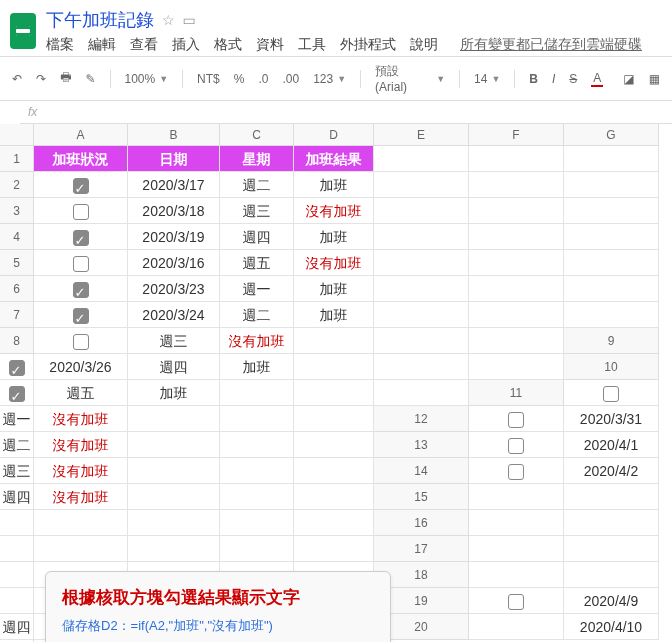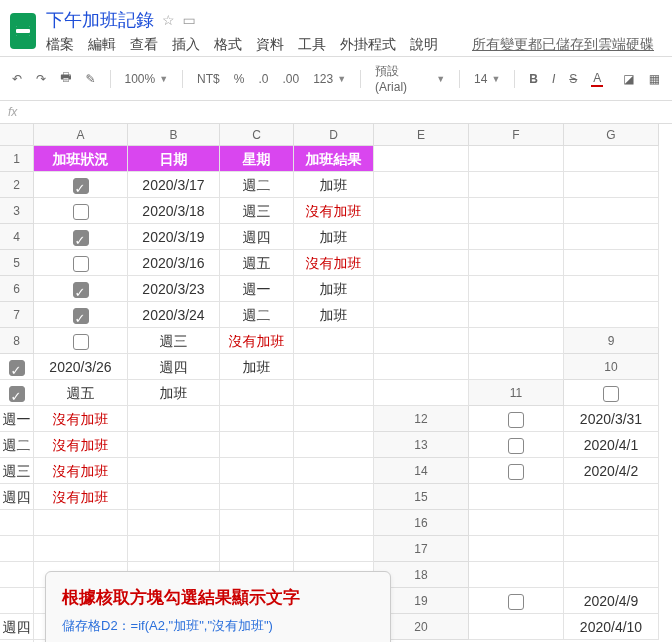--- a/index.html
+++ b/index.html
@@ -5,25 +5,25 @@
 * { box-sizing: border-box; margin: 0; padding: 0; }
 body { font-family: Arial, sans-serif; font-size: 13px; background: #fff; width: 672px; height: 642px; overflow: hidden; color: #333; }
 .header { display: flex; align-items: center; padding: 8px 10px 2px; }
 .logo { width: 26px; height: 36px; background: #0f9d58; border-radius: 4px; margin-right: 10px; display: flex; align-items: center; justify-content: center; position: relative; }
 .logo::before { content: ""; width: 14px; height: 10px; background: #fff; border-radius: 1px; box-shadow: inset 0 3px 0 #0f9d58, inset 0 -3px 0 #0f9d58; }
 .title-area { flex: 1; }
 .title-row { display: flex; align-items: center; gap: 8px; }
 .doc-title { font-size: 18px; color: #1d4ed8; }
 .title-icon { color: #999; font-size: 14px; }
 .menubar { display: flex; gap: 14px; margin-top: 4px; font-size: 14px; color: #444; align-items: center; }
-.save-status { color: #666; text-decoration: underline; margin-left: 20px; }
+.save-status { color: #666; text-decoration: underline; margin-left: 8px; }
 .toolbar { border-top: 1px solid #ddd; border-bottom: 1px solid #ddd; display: flex; align-items: center; padding: 4px 8px; gap: 6px; color: #666; font-size: 12px; }
 .tb-sep { width: 1px; height: 18px; background: #ddd; margin: 0 4px; }
 .tb-btn { padding: 2px 4px; display: flex; align-items: center; gap: 3px; }
-.formula-bar { display: flex; align-items: center; border-bottom: 1px solid #ddd; padding: 4px 8px; color: #aaa; font-style: italic; }
+.formula-bar { display: flex; align-items: center; border-bottom: 1px solid #ddd; padding: 4px 8px; color: #aaa; font-style: italic; margin-left: 20px; }
 .fx { font-style: italic; font-size: 12px; }
 .grid { display: grid; grid-template-columns: 34px 94px 92px 74px 80px 95px 95px 95px; }
 .colhdr { background: #f8f8f8; border-right: 1px solid #ddd; border-bottom: 1px solid #ddd; text-align: center; font-size: 12px; color: #666; height: 22px; line-height: 22px; }
 .rowhdr { background: #f8f8f8; border-right: 1px solid #ddd; border-bottom: 1px solid #ddd; text-align: center; font-size: 12px; color: #666; height: 26px; line-height: 26px; }
 .cell { border-right: 1px solid #e3e3e3; border-bottom: 1px solid #e3e3e3; height: 26px; line-height: 26px; text-align: center; font-size: 14px; background: #fff; position: relative; }
 .hdr-cell { background: #d946ef; color: #fff; font-weight: bold; }
 .checkbox { display: inline-block; width: 16px; height: 16px; border: 1.5px solid #888; border-radius: 3px; vertical-align: middle; position: relative; }
 .checkbox.checked { background: #888; }
 .checkbox.checked::after { content: "✓"; color: #fff; position: absolute; top: -3px; left: 1px; font-size: 13px; }
 .red { color: #c00; }

